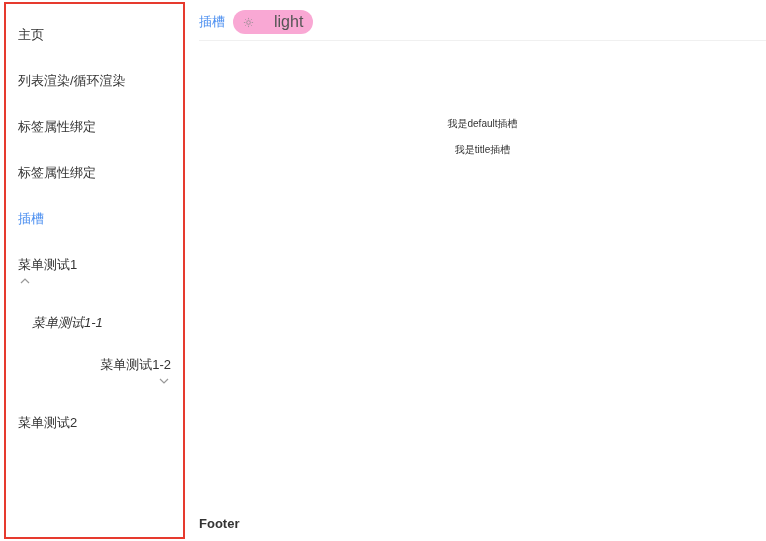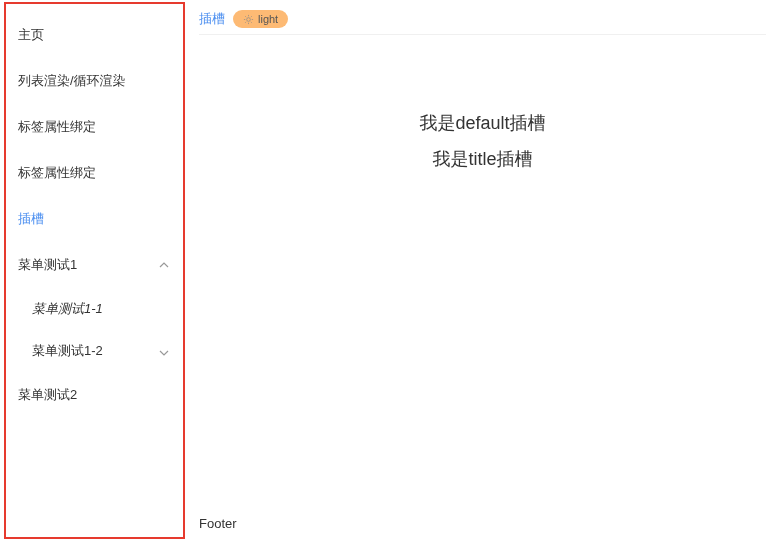--- a/index.html
+++ b/index.html
@@ -30,35 +30,36 @@
       padding: 14px 0;
       cursor: pointer;
       color: #333;
     }
     .menu-item.active {
       color: #4a8ef0;
     }
     .menu-item-parent {
       display: flex;
       justify-content: space-between;
-      align-items: center;
       padding: 14px 0;
       cursor: pointer;
+      flex-direction: column;
     }
     .sub-item {
       padding: 12px 0 12px 14px;
       cursor: pointer;
       font-style: italic;
     }
     .sub-item-parent {
       display: flex;
       justify-content: space-between;
       align-items: flex-end;
       padding: 12px 0 12px 14px;
       cursor: pointer;
+      flex-direction: column;
     }
     .chevron {
       display: inline-flex;
       align-items: center;
       justify-content: center;
       width: 14px;
       height: 14px;
       color: #888;
     }
     .chevron svg { width: 10px; height: 10px; }
@@ -74,52 +75,53 @@
       align-items: center;
       gap: 8px;
       padding: 10px 0 6px 0;
       border-bottom: 1px solid #f0f0f0;
     }
     .breadcrumb {
       color: #4a8ef0;
       font-size: 13px;
     }
     .toggle-btn {
-      background: #fdba74;
+      background: #f9a8d4;
       border-radius: 12px;
       padding: 3px 10px;
       display: inline-flex;
       align-items: center;
-      gap: 4px;
-      font-size: 11px;
+      gap: 20px;
+      font-size: 16px;
       color: #555;
       cursor: pointer;
       border: none;
     }
     .sun-icon {
       display: inline-flex;
       align-items: center;
     }
     .sun-icon svg { width: 11px; height: 11px; }
     .content {
       flex: 1;
       display: flex;
       flex-direction: column;
       align-items: center;
       padding-top: 70px;
     }
     .content p {
       margin: 6px 0;
-      font-size: 18px;
+      font-size: 10px;
       color: #333;
     }
     .footer {
       padding: 6px 0 10px 0;
       font-size: 13px;
       color: #333;
+      font-weight: bold;
     }
   </style>
 </head>
 <body>
 
 <div class="layout">
   <nav class="sidebar">
     <div class="menu-item">
       <span>主页</span>
     </div>

